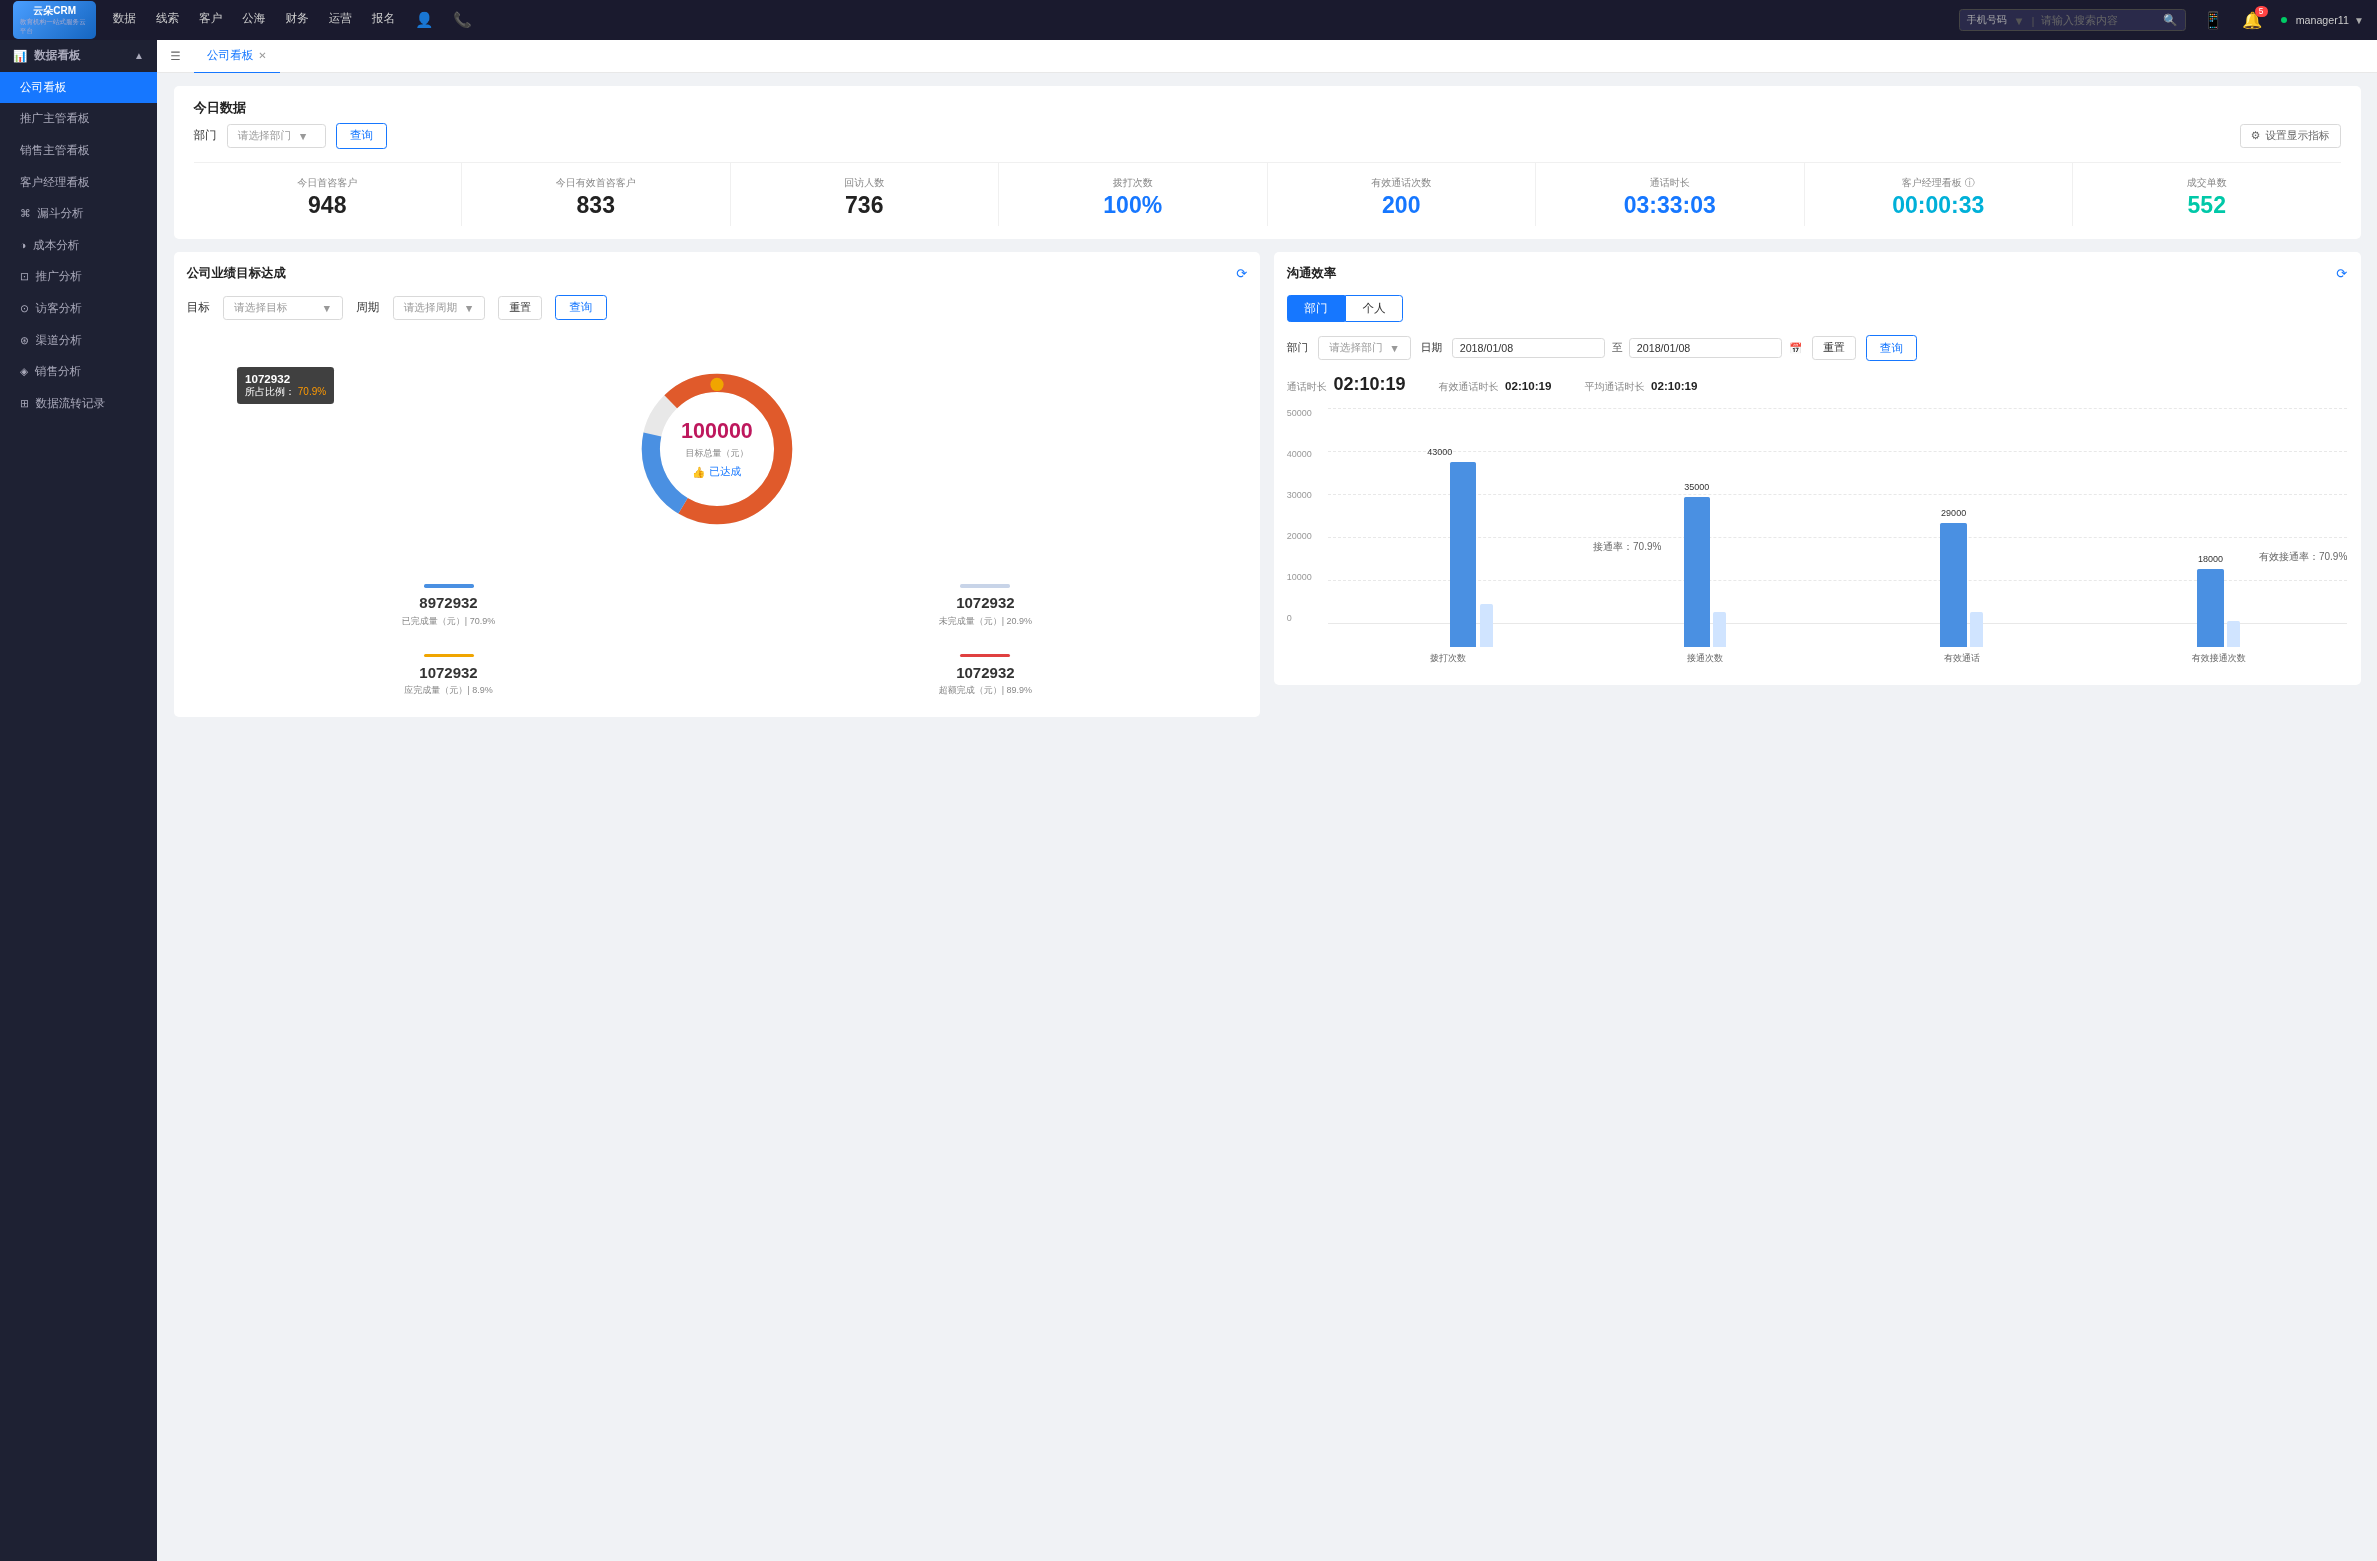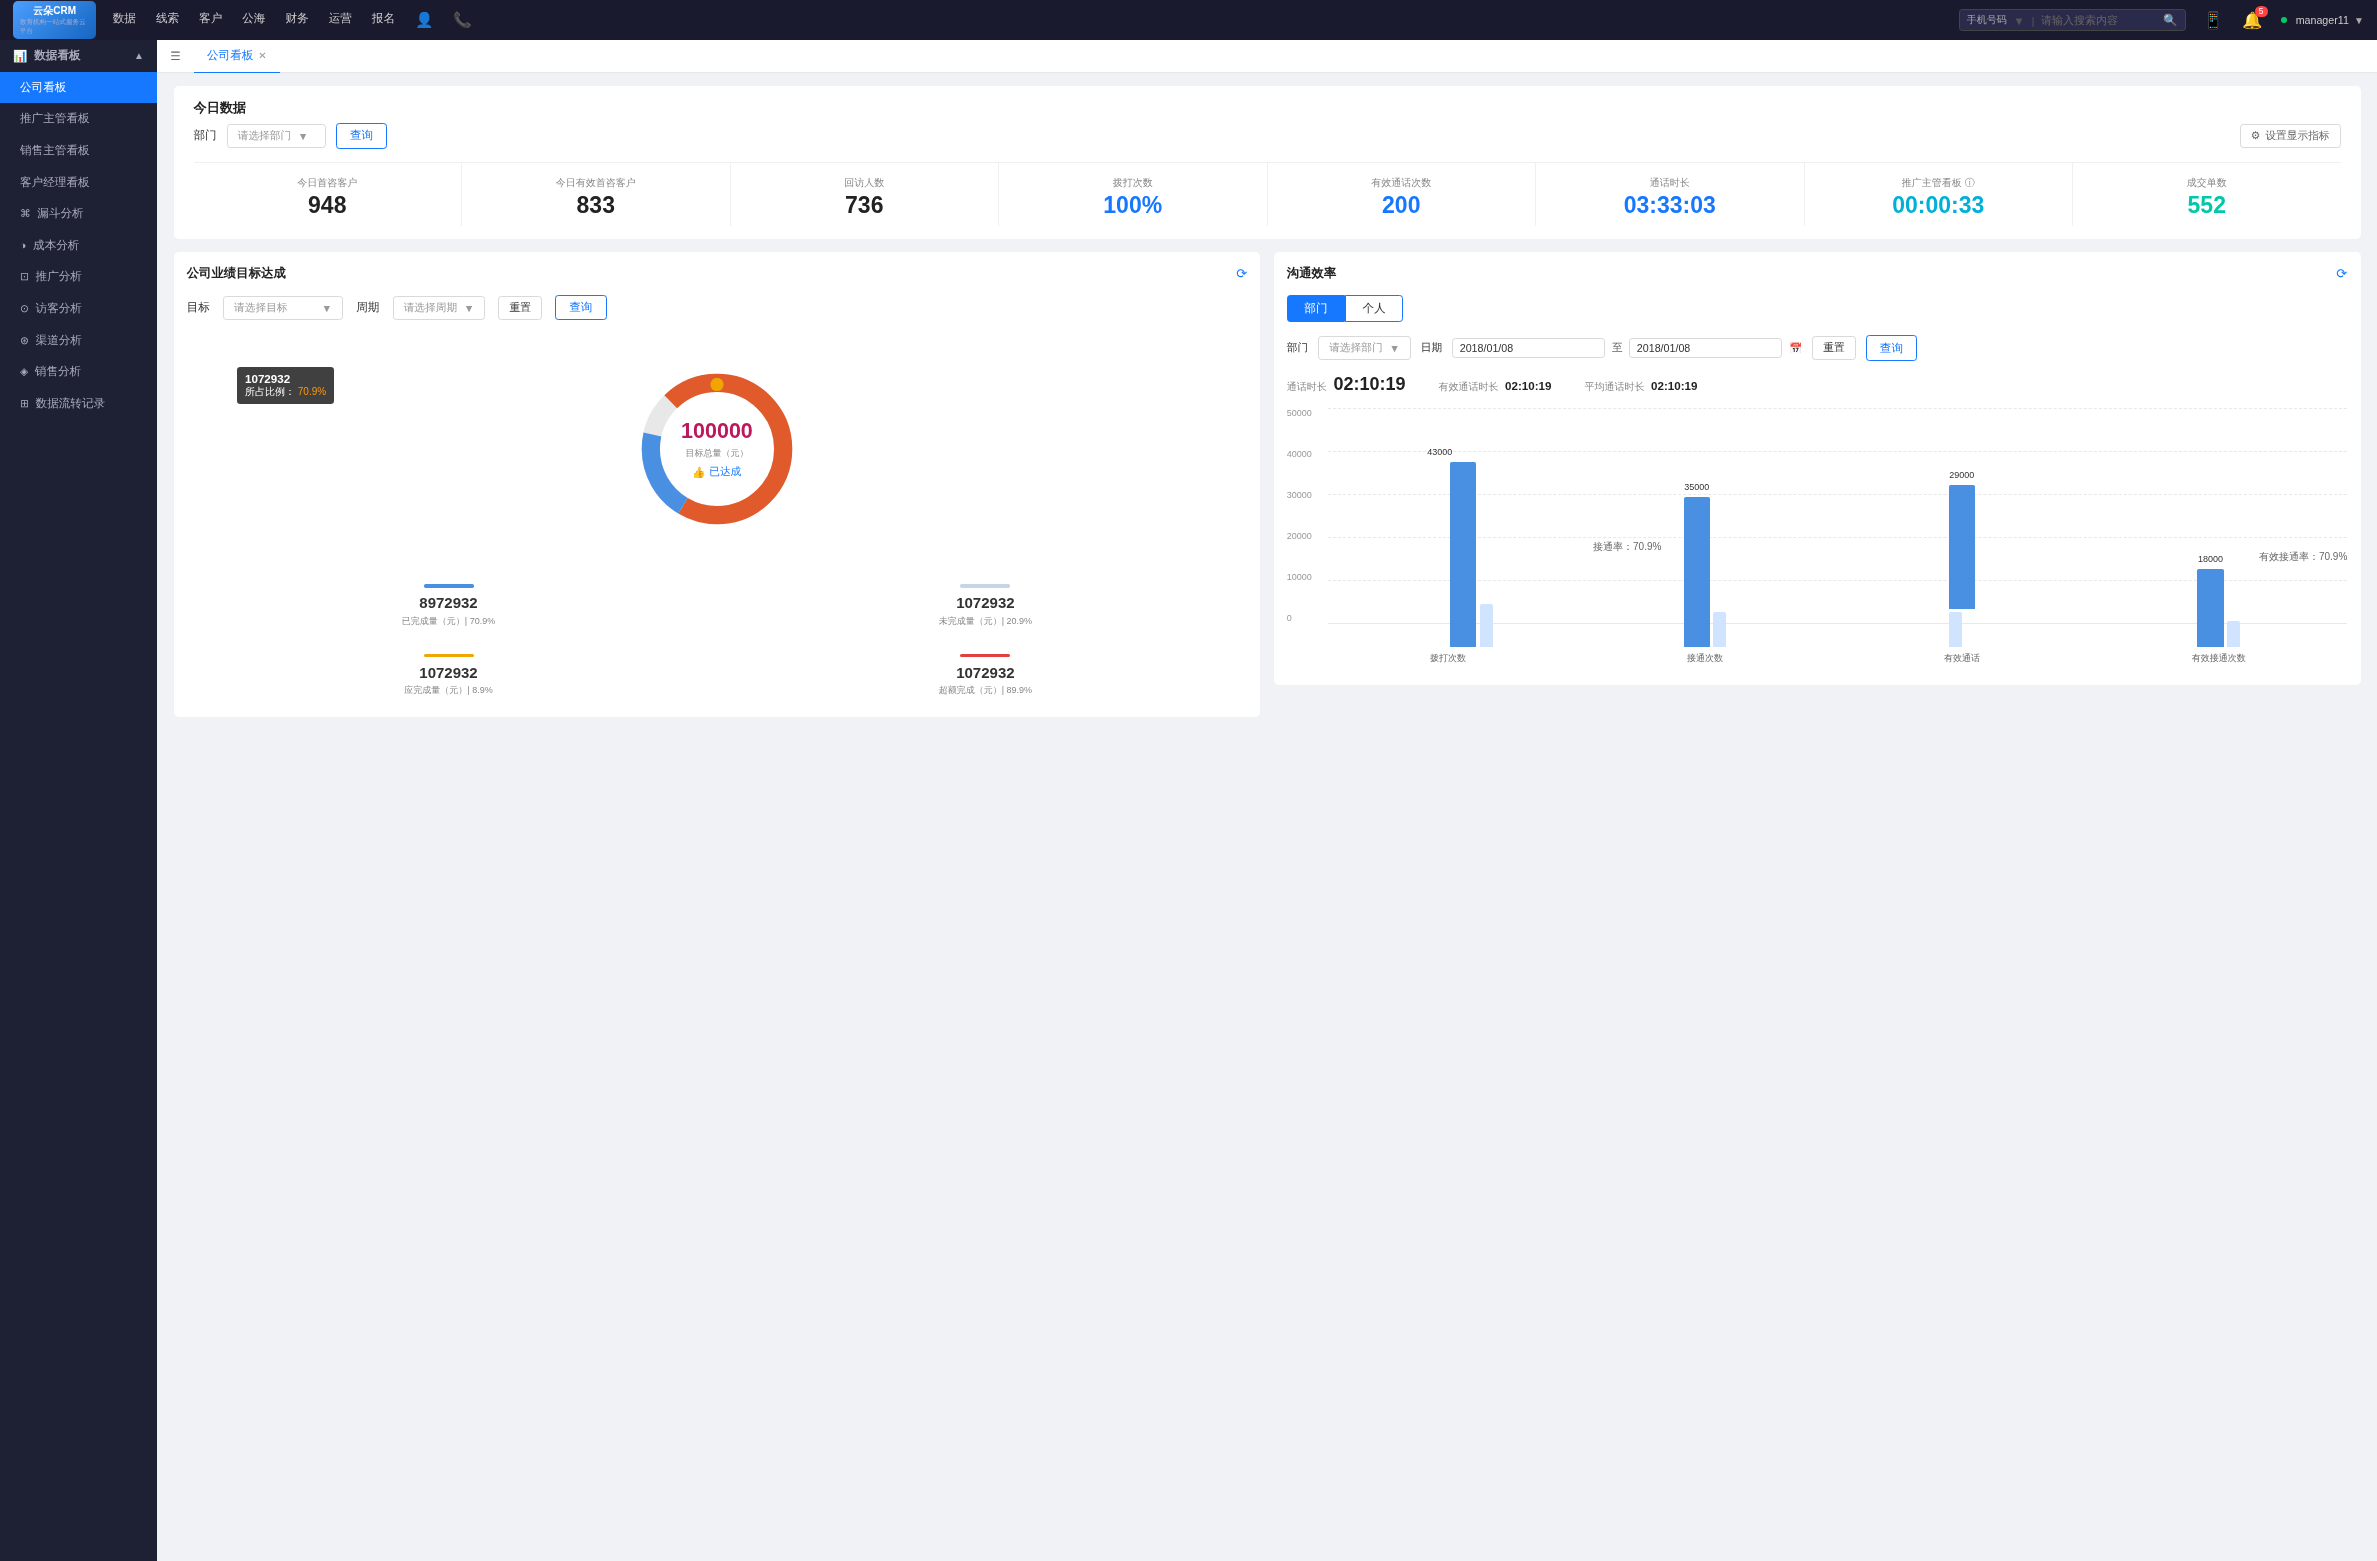--- a/index.html
+++ b/index.html
@@ -539,21 +539,21 @@
           </div>
           <div class="metric-item">
             <div class="metric-label">有效通话次数</div>
             <div class="metric-value blue">200</div>
           </div>
           <div class="metric-item">
             <div class="metric-label">通话时长</div>
             <div class="metric-value blue">03:33:03</div>
           </div>
           <div class="metric-item">
-            <div class="metric-label">推广主管看板 ⓘ</div>
+            <div class="metric-label">客户经理看板 ⓘ</div>
             <div class="metric-value cyan">00:00:33</div>
           </div>
           <div class="metric-item">
             <div class="metric-label">成交单数</div>
             <div class="metric-value teal" style="color:#00c8a8;">552</div>
           </div>
         </div>
       </div>
 
       <div class="two-col">
@@ -717,21 +717,21 @@
                       <div style="width:26.4px; height:150px; background:#4a90e2; border-radius:1.7px 1.7px 0 0;"></div>
                     </div>
                     <div style="width:13.2px; height:35px; background:#d0e4ff; border-radius:1.7px 1.7px 0 0;"></div>
                   </div>
 
                   <div style="position:absolute; top:50%; left:8.3px; font-size:10px; color:#666; white-space:nowrap;">接通率：70.9%</div>
                   <span style="position:absolute; bottom:-18px; font-size:9px; color:#666;">接通次数</span>
                 </div>
 
                 <div style="flex:1; display:flex; flex-direction:column; align-items:center; position:relative; height:100%;">
-                  <div style="position:absolute; bottom:0; display:flex; gap:3.3px;flex-direction:column;">
+                  <div style="position:absolute; bottom:0; display:flex; align-items:flex-end; gap:3.3px;">
                     <div style="position:relative;">
                       <span style="position:absolute; top:-15px; left:50%; transform:translateX(-50%); font-size:9px; color:#333; white-space:nowrap;">29000</span>
                       <div style="width:26.4px; height:124px; background:#4a90e2; border-radius:1.7px 1.7px 0 0;"></div>
                     </div>
                     <div style="width:13.2px; height:35px; background:#d0e4ff; border-radius:1.7px 1.7px 0 0;"></div>
                   </div>
                   <span style="position:absolute; bottom:-18px; font-size:9px; color:#666;">有效通话</span>
                 </div>
 
                 <div style="flex:1; display:flex; flex-direction:column; align-items:center; position:relative; height:100%;">

